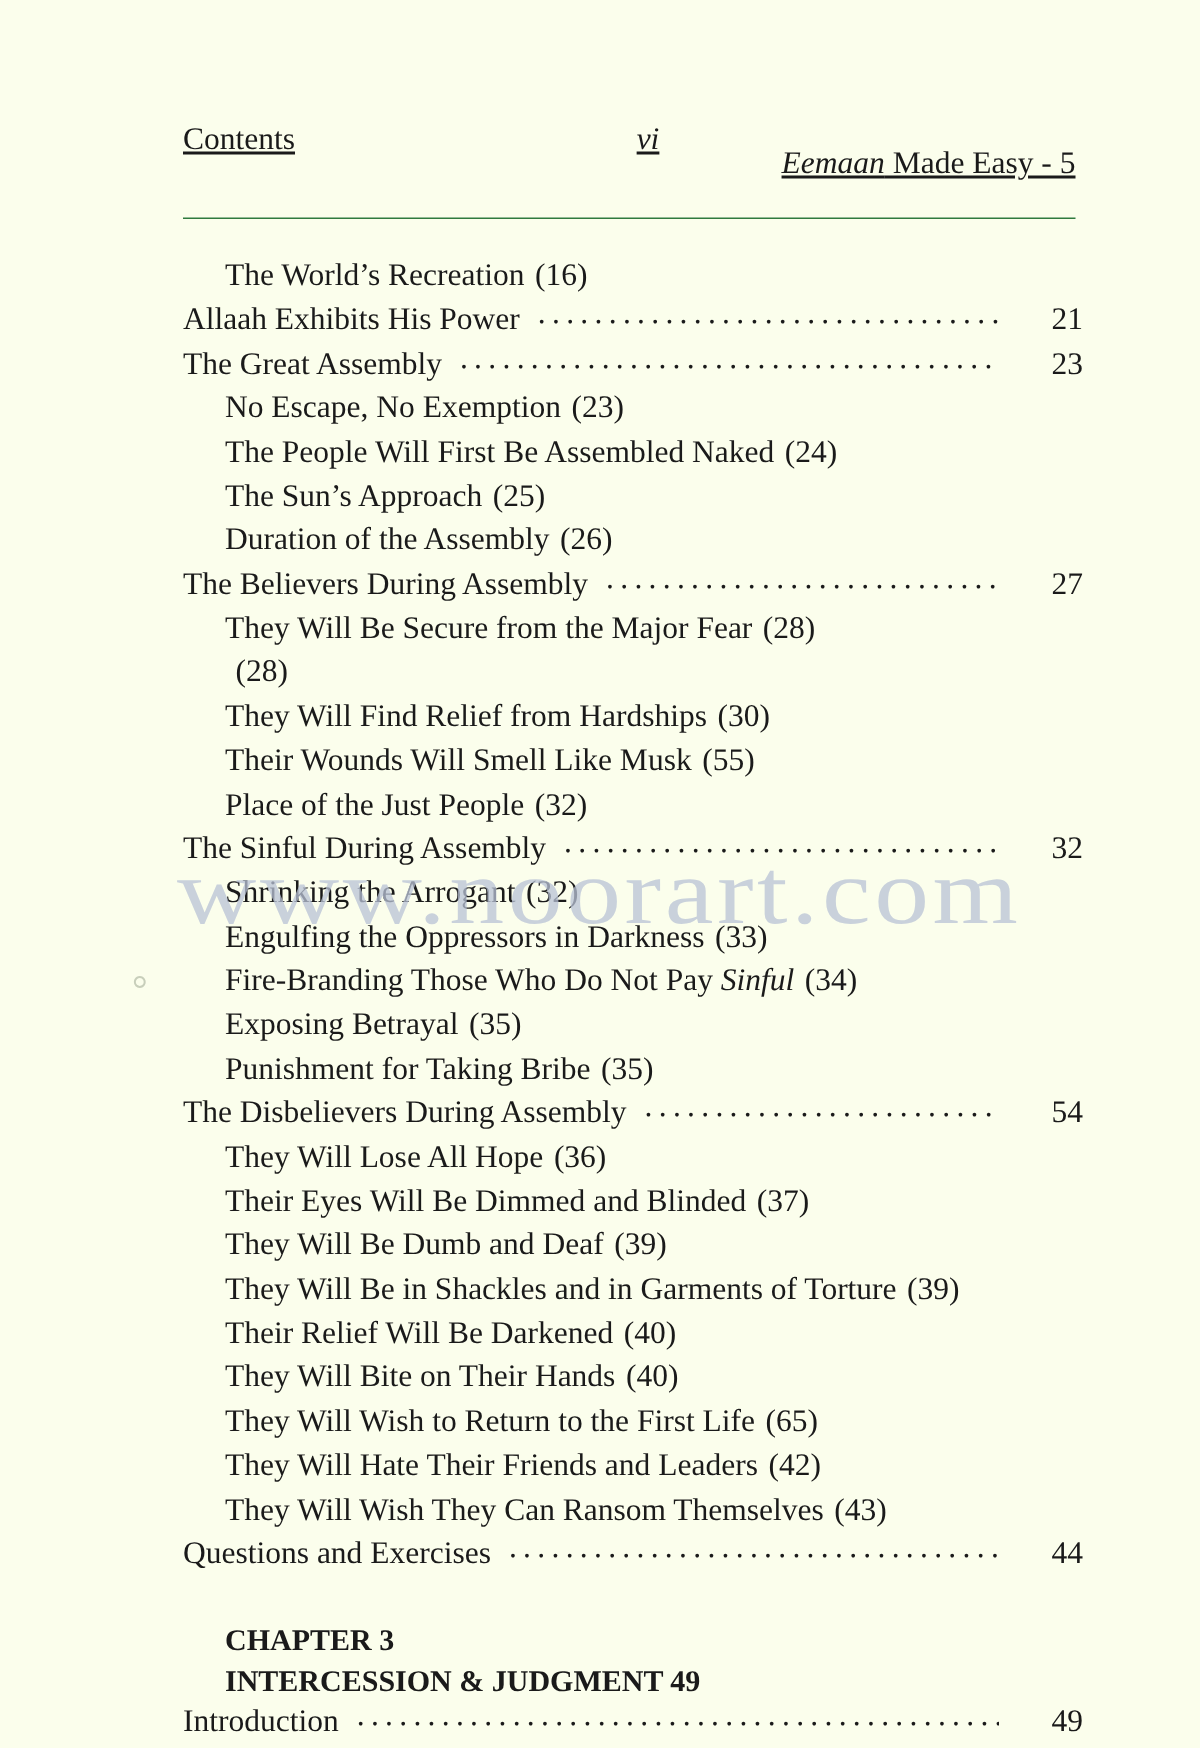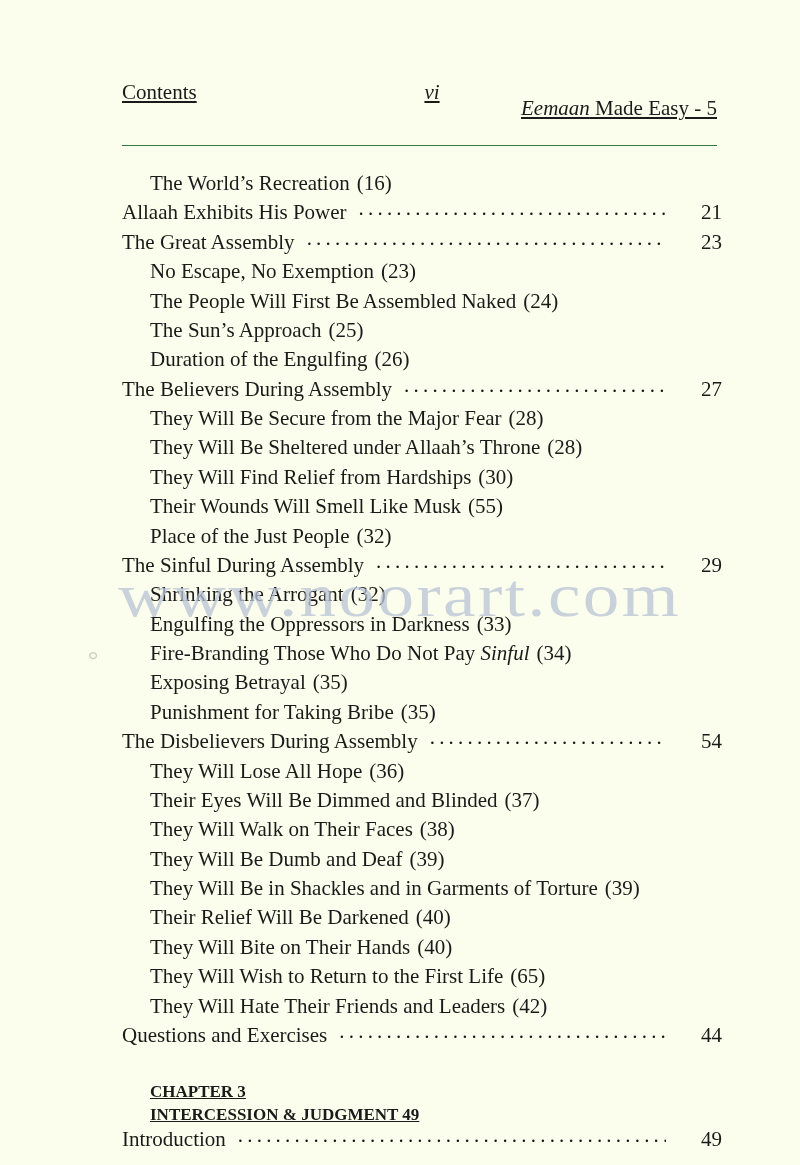--- a/index.html
+++ b/index.html
@@ -98,24 +98,23 @@
     text-align: right;
     padding-left: 4px;
   }
 
   .spacer-row {
     height: 30px;
   }
 
   .chapter-head {
     font-weight: bold;
-    font-size: 17px;
+    font-size: 20px;
     line-height: 1.32;
     padding-left: 28px;
-    text-decoration: underline;
   }
 
   
   .watermark {
     position: absolute;
     left: 0;
     top: 560px;
     width: 800px;
     text-align: center;
     font-size: 62px;
@@ -172,52 +171,51 @@
       </div>
       <div class="toc-row lvl1">
         <span class="toc-title">The People Will First Be Assembled Naked</span>
         <span class="inline-page">(24)</span>
       </div>
       <div class="toc-row lvl1">
         <span class="toc-title">The Sun’s Approach</span>
         <span class="inline-page">(25)</span>
       </div>
       <div class="toc-row lvl1">
-        <span class="toc-title">Duration of the Engulfing</span>
+        <span class="toc-title">Duration of the Assembly</span>
         <span class="inline-page">(26)</span>
       </div>
       <div class="toc-row lvl0">
         <span class="toc-title">The Believers During Assembly</span>
         <span class="dots">................................................................................</span>
         <span class="toc-page">27</span>
       </div>
       <div class="toc-row lvl1">
         <span class="toc-title">They Will Be Secure from the Major Fear</span>
         <span class="inline-page">(28)</span>
       </div>
       <div class="toc-row lvl1">
-        <span class="toc-title">They Will Be Sheltered under Allaah’s Throne</span>
         <span class="inline-page">(28)</span>
       </div>
       <div class="toc-row lvl1">
         <span class="toc-title">They Will Find Relief from Hardships</span>
         <span class="inline-page">(30)</span>
       </div>
       <div class="toc-row lvl1">
         <span class="toc-title">Their Wounds Will Smell Like Musk</span>
         <span class="inline-page">(55)</span>
       </div>
       <div class="toc-row lvl1">
         <span class="toc-title">Place of the Just People</span>
         <span class="inline-page">(32)</span>
       </div>
       <div class="toc-row lvl0">
         <span class="toc-title">The Sinful During Assembly</span>
         <span class="dots">................................................................................</span>
-        <span class="toc-page">29</span>
+        <span class="toc-page">32</span>
       </div>
       <div class="toc-row lvl1">
         <span class="toc-title">Shrinking the Arrogant</span>
         <span class="inline-page">(32)</span>
       </div>
       <div class="toc-row lvl1">
         <span class="toc-title">Engulfing the Oppressors in Darkness</span>
         <span class="inline-page">(33)</span>
       </div>
       <div class="toc-row lvl1">
@@ -239,24 +237,20 @@
       </div>
       <div class="toc-row lvl1">
         <span class="toc-title">They Will Lose All Hope</span>
         <span class="inline-page">(36)</span>
       </div>
       <div class="toc-row lvl1">
         <span class="toc-title">Their Eyes Will Be Dimmed and Blinded</span>
         <span class="inline-page">(37)</span>
       </div>
       <div class="toc-row lvl1">
-        <span class="toc-title">They Will Walk on Their Faces</span>
-        <span class="inline-page">(38)</span>
-      </div>
-      <div class="toc-row lvl1">
         <span class="toc-title">They Will Be Dumb and Deaf</span>
         <span class="inline-page">(39)</span>
       </div>
       <div class="toc-row lvl1">
         <span class="toc-title">They Will Be in Shackles and in Garments of Torture</span>
         <span class="inline-page">(39)</span>
       </div>
       <div class="toc-row lvl1">
         <span class="toc-title">Their Relief Will Be Darkened</span>
         <span class="inline-page">(40)</span>
@@ -265,20 +259,24 @@
         <span class="toc-title">They Will Bite on Their Hands</span>
         <span class="inline-page">(40)</span>
       </div>
       <div class="toc-row lvl1">
         <span class="toc-title">They Will Wish to Return to the First Life</span>
         <span class="inline-page">(65)</span>
       </div>
       <div class="toc-row lvl1">
         <span class="toc-title">They Will Hate Their Friends and Leaders</span>
         <span class="inline-page">(42)</span>
+      </div>
+      <div class="toc-row lvl1">
+        <span class="toc-title">They Will Wish They Can Ransom Themselves</span>
+        <span class="inline-page">(43)</span>
       </div>
       <div class="toc-row lvl0">
         <span class="toc-title">Questions and Exercises</span>
         <span class="dots">................................................................................</span>
         <span class="toc-page">44</span>
       </div>
       <div class="spacer-row"></div>
       <div class="chapter-head">CHAPTER 3</div>
       <div class="chapter-head">INTERCESSION &amp; JUDGMENT 49</div>
       <div class="toc-row lvl0">

